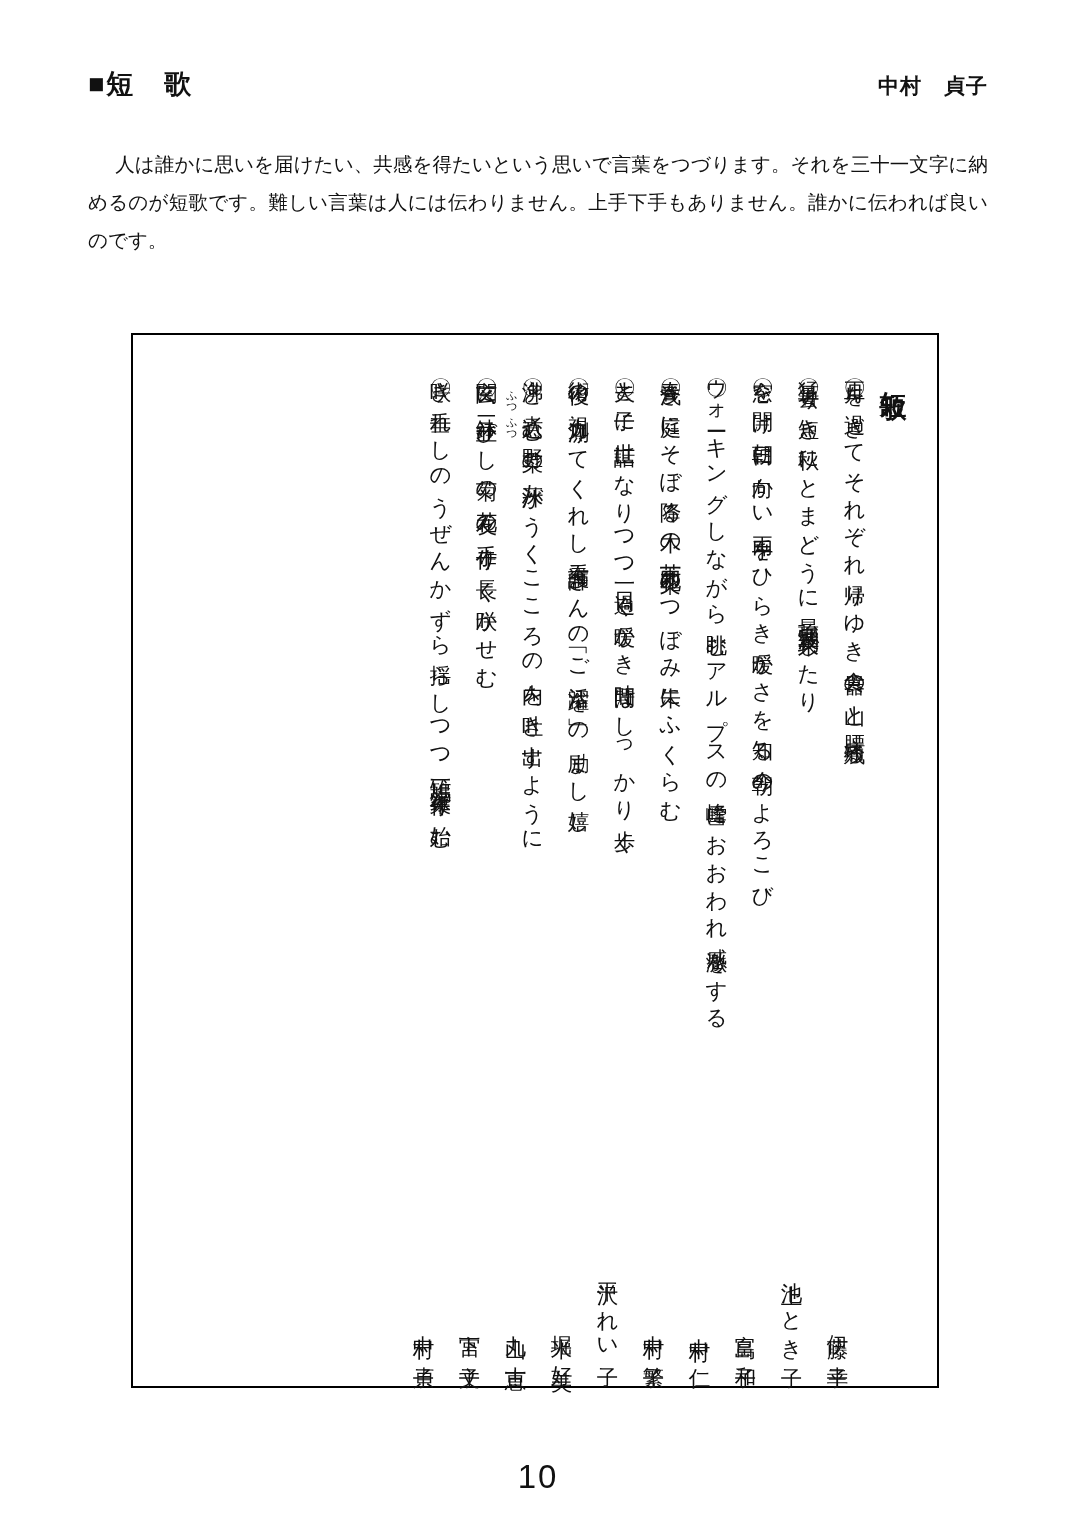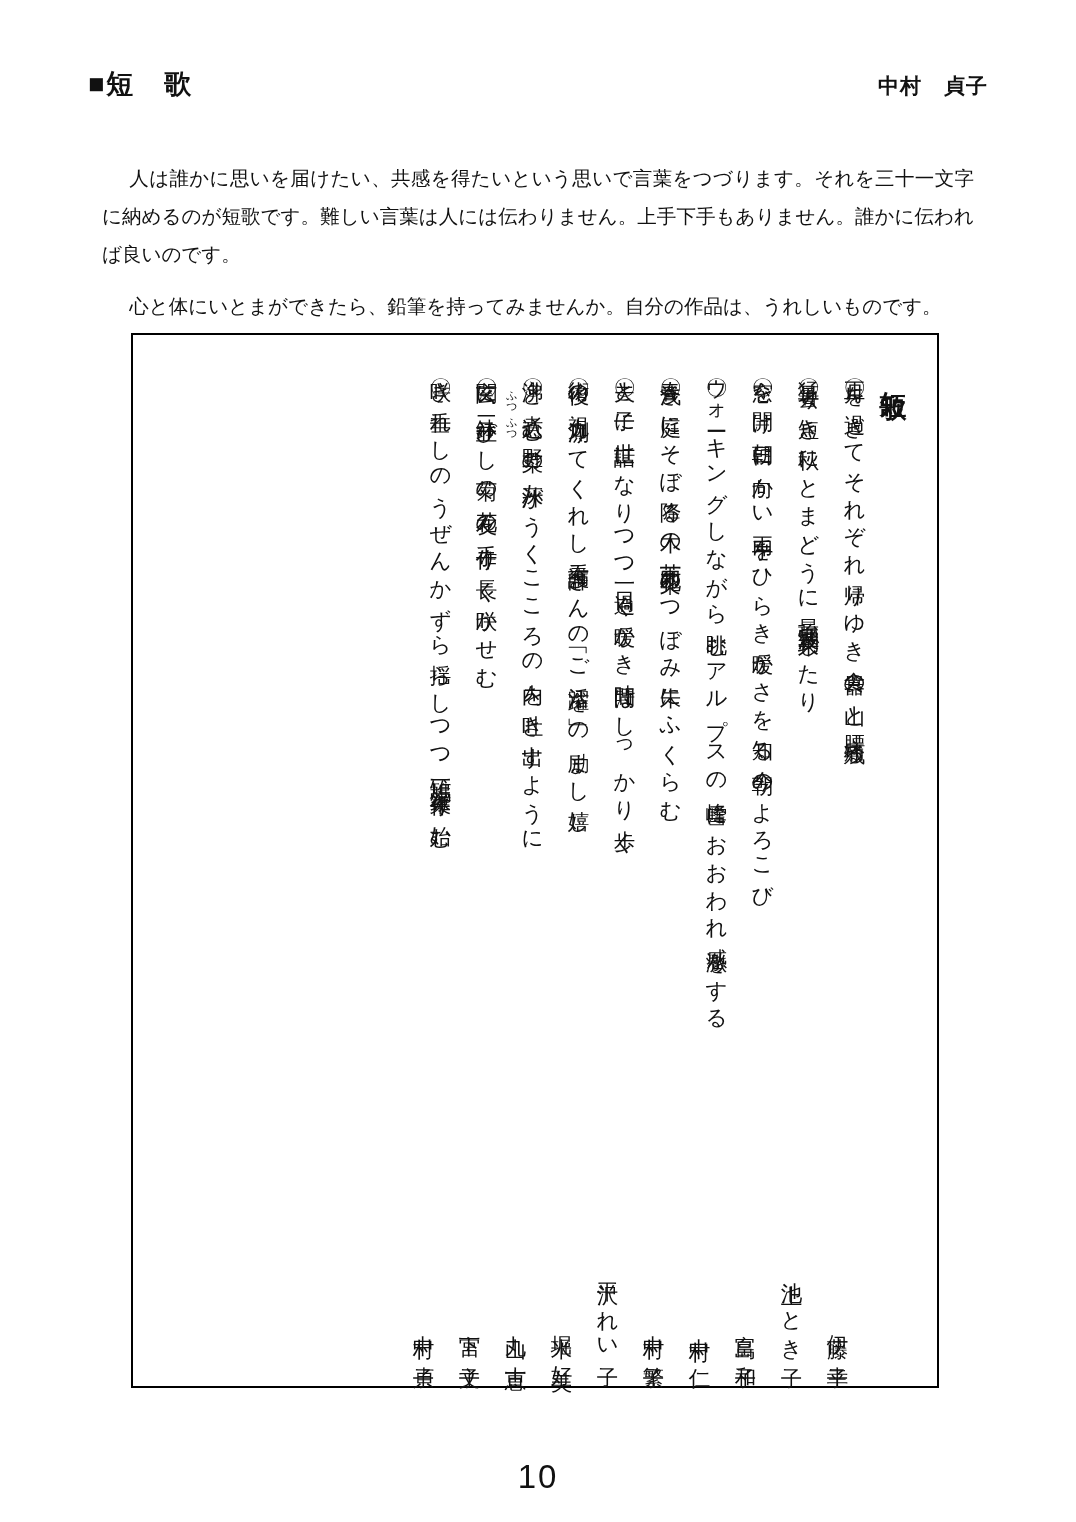--- a/index.html
+++ b/index.html
@@ -53,21 +53,21 @@
     position: absolute;
     top: 145px;
     left: 88px;
     width: 900px;
     font-size: 19.5px;
     line-height: 1.95;
     text-align: justify;
     text-justify: inter-ideograph;
   }
   .intro p {
-    margin: 14px;
+    margin: 0;
     text-indent: 1.4em;
   }
 
   
   .tanka-box {
     position: absolute;
     top: 333px;
     left: 131px;
     width: 808px;
     height: 1055px;
@@ -155,21 +155,20 @@
 
 <div class="page">
 
   <div class="header">
     <div class="header-title">■短　歌</div>
     <div class="header-author">中村　貞子</div>
   </div>
 
   <div class="intro">
     <p>人は誰かに思いを届けたい、共感を得たいという思いで言葉をつづります。それを三十一文字に納めるのが短歌です。難しい言葉は人には伝わりません。上手下手もありません。誰かに伝われば良いのです。</p>
-    <p>心と体にいとまができたら、鉛筆を持ってみませんか。自分の作品は、うれしいものです。</p>
   </div>
 
   <div class="tanka-box">
     <div class="tanka-inner">
 
       <div class="box-title">短歌</div>
 
       <div class="poem-col">
         <span class="poem-text">〇正月を過ぎてそれぞれ帰りゆき食器の山と腰痛残る</span>
         <span class="poem-author">伊藤　幸子</span>

